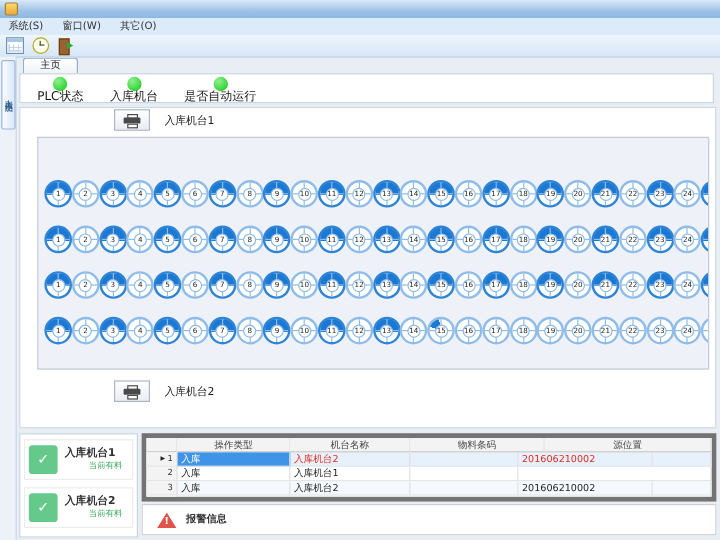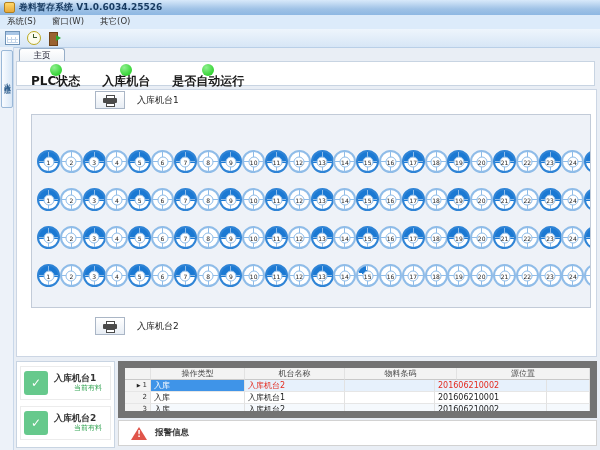--- a/index.html
+++ b/index.html
@@ -41,21 +41,21 @@
 
   
   .tab-row{position:absolute;left:13px;top:47px;right:0;height:14px;}
   .tab{position:absolute;left:6px;top:1px;height:13px;min-width:30px;padding:0 7px;
     background:linear-gradient(#ffffff,#eef2f6);border:1px solid #96aec8;border-bottom:none;
     border-radius:3px 3px 0 0;font-size:8.5px;line-height:13px;text-align:center;color:#223;}
   .status-panel{position:absolute;left:16px;top:61px;width:579px;height:25px;background:#fff;
     border:1px solid #c8d4e2;box-sizing:border-box;display:flex;align-items:flex-start;padding:2px 0 0 14px;gap:22px;}
   .status-item{display:flex;flex-direction:column;align-items:center;}
   .status-light{width:12px;height:12px;border-radius:50%;margin-bottom:1px;}
-  .status-label{font-size:12px;font-weight:bold;color:#1a1a1a;line-height:8px;white-space:nowrap;}
+  .status-label{font-size:10px;font-weight:normal;color:#1a1a1a;line-height:8px;white-space:nowrap;}
 
   
   .main-panel{position:absolute;left:16px;top:89px;width:581px;height:268px;background:#fff;
     border:1px solid #ccd6e4;box-sizing:border-box;}
   .station-header{position:absolute;left:0;right:0;height:20px;display:flex;align-items:center;padding-left:78px;gap:12px;}
   .print-btn{width:30px;height:18px;border:1px solid #aab6c6;background:linear-gradient(#ffffff,#e7edf4);
     display:flex;align-items:center;justify-content:center;padding:0;}
   .icon-printer{display:block;width:14px;height:11px;position:relative;}
   .icon-printer .p-top{position:absolute;top:0;left:3px;width:7px;height:2px;background:#fff;border:1px solid #4a4a4a;}
   .icon-printer .p-body{position:absolute;top:3px;left:0;width:14px;height:5px;background:#4a4a4a;border-radius:1px;}
@@ -79,21 +79,21 @@
   .cards-panel{position:absolute;left:16px;top:361px;width:99px;height:87px;background:#fff;
     border:1px solid #c8d4e2;box-sizing:border-box;padding:4px 3px;}
   .card{display:flex;align-items:center;gap:6px;height:32px;border:1px solid #ececec;margin-bottom:6px;padding-left:3px;background:#fff;}
   .chk{width:24px;height:24px;border-radius:3px;background:var(--cardgreen);color:#fff;
     font-size:12px;font-weight:bold;text-align:center;line-height:24px;flex:none;}
   .card-title{font-size:9px;font-weight:bold;color:#333;line-height:11px;white-space:nowrap;}
   .card-sub{font-size:7px;color:#3aa85a;line-height:9px;white-space:nowrap;margin-left:20px;}
 
   
   .table-panel{position:absolute;left:118px;top:361px;width:479px;height:57px;background:#fff;
-    border:7px solid #737373;box-sizing:border-box;overflow:hidden;}
+    border:4px solid #737373;box-sizing:border-box;overflow:hidden;}
   .thead,.trow{display:flex;}
   .tc{box-sizing:border-box;height:12px;font-size:8px;line-height:11px;border-right:1px solid #e2e2e2;
     border-bottom:1px solid #e6e6e6;padding-left:3px;white-space:nowrap;overflow:hidden;color:#222;}
   .c0{width:26px;flex:none;}.c1{width:94px;flex:none;}.c2{width:100px;flex:none;}
   .c3{width:90px;flex:none;}.c4{width:112px;flex:none;}.c5{flex:1;}
   .hd{background:#f3f3f3;text-align:center;padding:0;color:#444;border-bottom:1px solid #c9c9c9;}
   .rh{background:#f3f3f3;display:flex;align-items:center;justify-content:flex-end;padding-right:3px;gap:2px;}
   .mark{font-size:5px;color:#222;line-height:11px;}
   .rnum{font-size:7px;color:#333;}
   .trow:nth-child(odd){background:#f5f9fd;}
@@ -108,21 +108,20 @@
   .warn .tri{position:absolute;left:0;top:0;width:0;height:0;
     border-left:8px solid transparent;border-right:8px solid transparent;border-bottom:13px solid var(--warn);}
   .warn .ex{position:absolute;left:0;right:0;top:3px;text-align:center;color:#fff;font-size:8px;font-weight:bold;line-height:10px;}
   .alarm-label{font-size:8.5px;font-weight:bold;color:#333;}
 </style>
 </head>
 <body>
 
 <div class="titlebar">
   <span class="app-icon"></span>
-  <span class="title-text">卷料暂存系统 V1.0.6034.25526</span>
 </div>
 
 <div class="menubar">
   <span class="menu-item">系统(S)</span>
   <span class="menu-item">窗口(W)</span>
   <span class="menu-item">其它(O)</span>
 </div>
 
 <div class="toolbar">
   <button class="tool-btn">
@@ -722,21 +721,20 @@
         <div class="tc c4 red">201606210002</div>
         <div class="tc c5"></div>
       </div>
       <div class="trow">
         <div class="tc c0 rh">
           <span class="rnum">2</span>
         </div>
         <div class="tc c1">入库</div>
         <div class="tc c2">入库机台1</div>
         <div class="tc c3"></div>
-        <div class="tc c4">201606210001</div>
         <div class="tc c5"></div>
       </div>
       <div class="trow">
         <div class="tc c0 rh">
           <span class="rnum">3</span>
         </div>
         <div class="tc c1">入库</div>
         <div class="tc c2">入库机台2</div>
         <div class="tc c3"></div>
         <div class="tc c4">201606210002</div>

